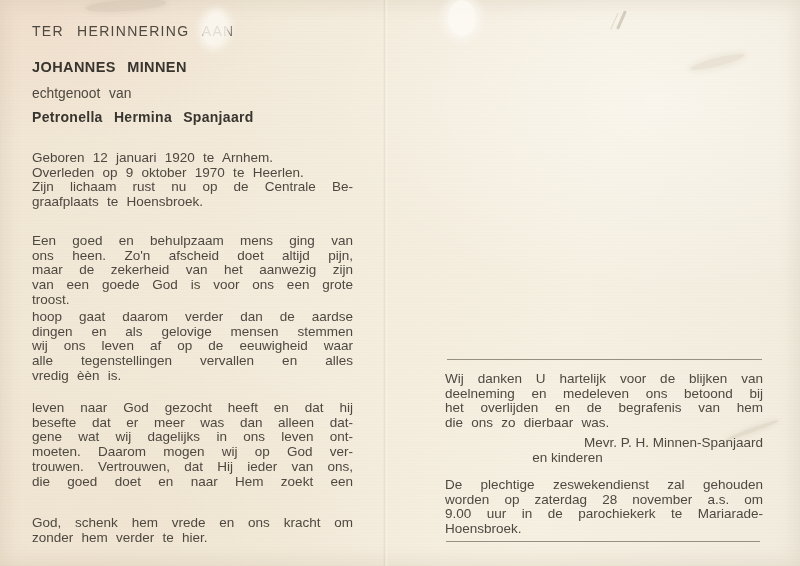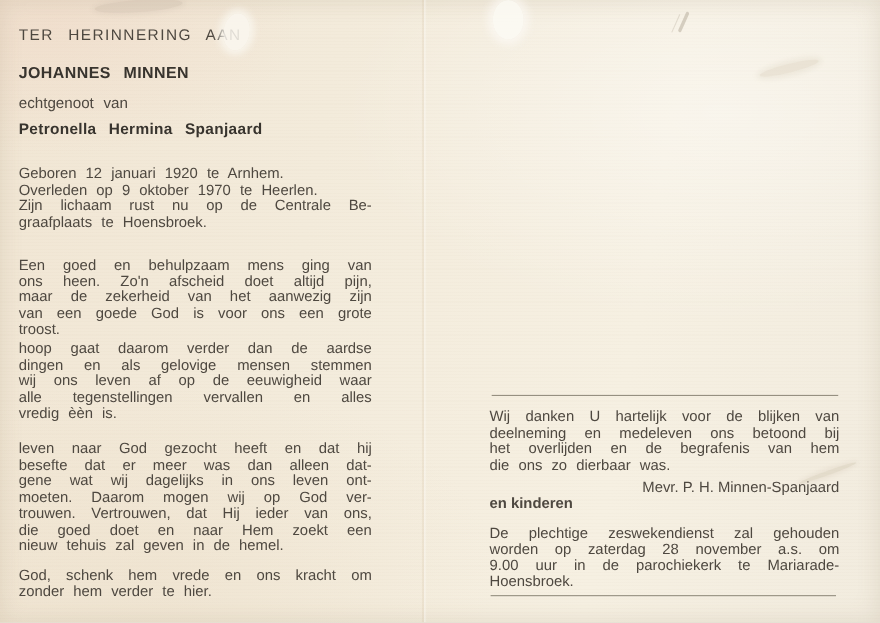--- a/index.html
+++ b/index.html
@@ -12,31 +12,31 @@
     color: var(--ink, #4e4840);
     background:
       radial-gradient(70% 55% at 82% 18%, rgba(255,255,255,0.38), rgba(255,255,255,0) 62%),
       radial-gradient(40% 30% at 6% 4%, rgba(238,205,188,0.30), rgba(238,205,188,0) 70%),
       radial-gradient(55% 45% at 18% 92%, rgba(234,219,196,0.35), rgba(234,219,196,0) 70%),
       repeating-linear-gradient(0deg, rgba(120,90,50,0.015) 0 1px, rgba(255,255,255,0.012) 1px 3px),
       linear-gradient(100deg, #f1e6d4 0%, #f3ebdb 35%, #f6f0e2 70%, #f2ecdf 100%);
     box-shadow: inset 0 0 22px rgba(115,90,55,0.14);
   }
   .blk { position: absolute; line-height: 14.7px; font-size: 13.5px; }
-  .left-col  { left: 17px;  width: 321px; }
+  .left-col  { left: 32px;  width: 321px; }
   .right-col { left: 445px; width: 318px; }
   .ln  { word-spacing: 4.5px; }
   .j   { text-align: justify; text-align-last: justify; }
   .caps  { font-size: 14px; letter-spacing: 1.3px; word-spacing: 8px; color: var(--ink, #4e4840); }
   .bname { font-weight: bold; font-size: 14.5px; letter-spacing: 0.4px; word-spacing: 7px; color: var(--ink-bold, #38342e); }
   .reg   { font-size: 13.8px; word-spacing: 5px; }
   .bspouse { font-weight: bold; font-size: 14px; letter-spacing: 0.3px; word-spacing: 7px; color: var(--ink-bold, #38342e); }
   .rule { position: absolute; height: 1px; background: var(--rule, #857f70); opacity: 0.85; }
   .sig-name   { text-align: right; }
-  .sig-family { text-align: left; padding-right: 73px; box-sizing: border-box; font-weight: bold; }
+  .sig-family { text-align: center; padding-right: 73px; box-sizing: border-box; }
   .crease {
     position: absolute; left: 383px; top: 0; width: 5px; height: 566px;
     background: linear-gradient(to right, rgba(185,155,110,0) 0%, rgba(185,155,110,0.22) 35%, rgba(255,255,255,0.45) 60%, rgba(185,155,110,0) 100%);
     opacity: 0.8;
   }
   .stain { position: absolute; border-radius: 50%; pointer-events: none; }
   .s1 { left: 203px; top: 12px; width: 24px; height: 34px;
         background: rgba(250,247,240,0.85); box-shadow: 0 0 7px 4px rgba(250,247,240,0.8); transform: rotate(10deg); }
   .s2 { left: 86px; top: 0; width: 80px; height: 11px;
         background: rgba(165,152,132,0.18); box-shadow: 0 0 5px 2px rgba(165,152,132,0.12); transform: rotate(-4deg); }
@@ -84,21 +84,20 @@
       <div class="ln">vredig èèn is.</div>
     </div>
 
     <div class="blk left-col" style="top:401px">
       <div class="ln j">leven naar God gezocht heeft en dat hij</div>
       <div class="ln j">besefte dat er meer was dan alleen dat-</div>
       <div class="ln j">gene wat wij dagelijks in ons leven ont-</div>
       <div class="ln j">moeten. Daarom mogen wij op God ver-</div>
       <div class="ln j">trouwen. Vertrouwen, dat Hij ieder van ons,</div>
       <div class="ln j">die goed doet en naar Hem zoekt een</div>
-      <div class="ln">nieuw tehuis zal geven in de hemel.</div>
     </div>
 
     <div class="blk left-col" style="top:516px">
       <div class="ln j">God, schenk hem vrede en ons kracht om</div>
       <div class="ln">zonder hem verder te hier.</div>
     </div>
   </div>
 
   <div class="crease"></div>
 

